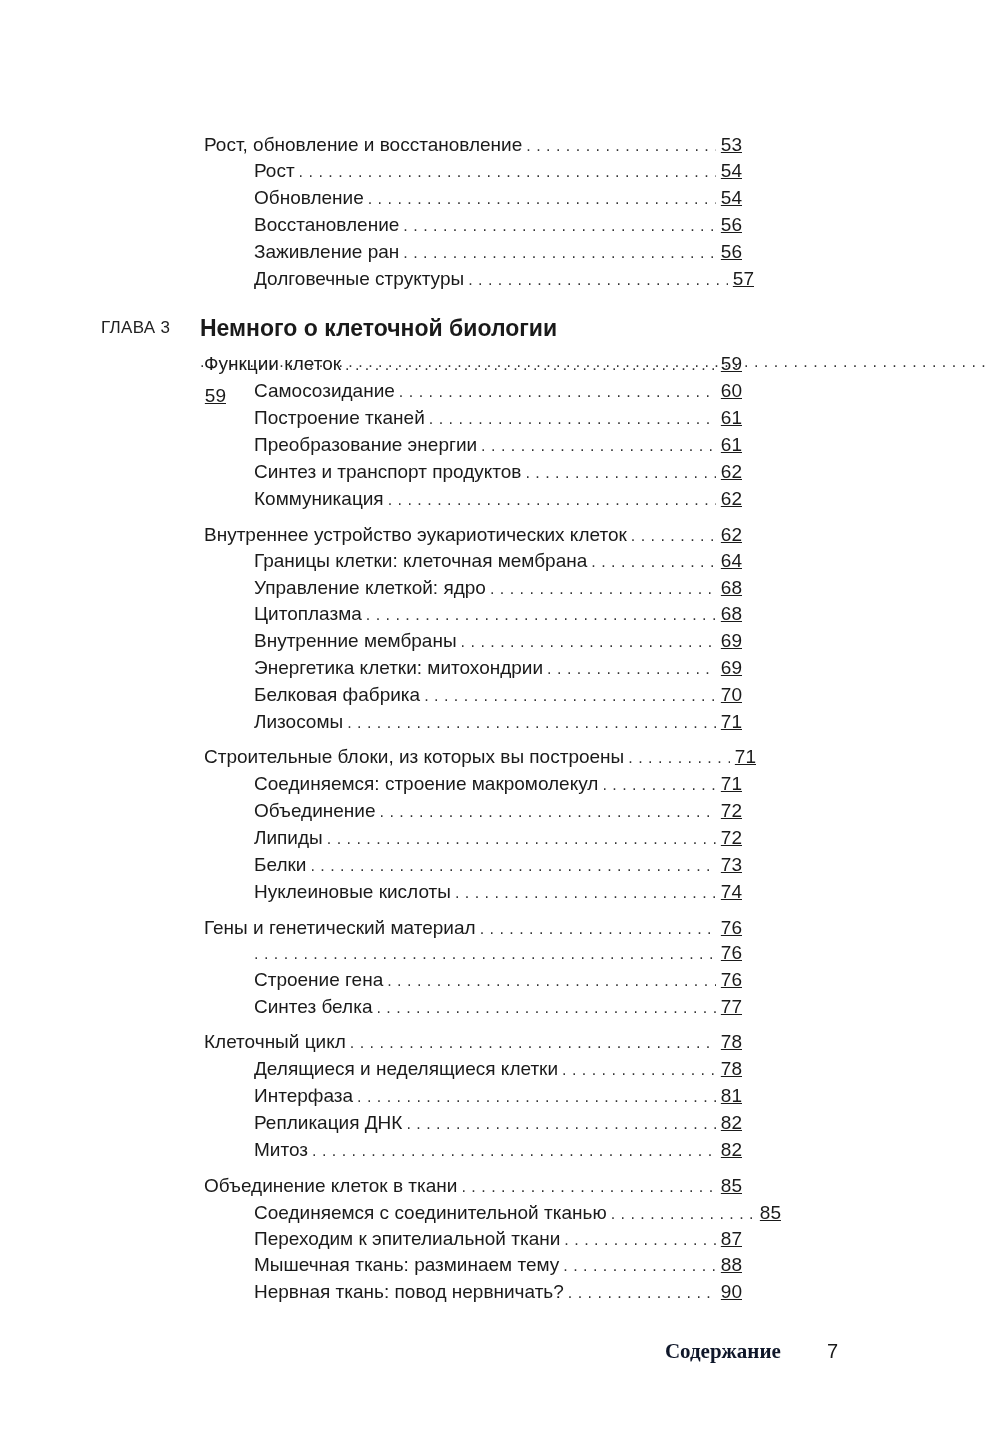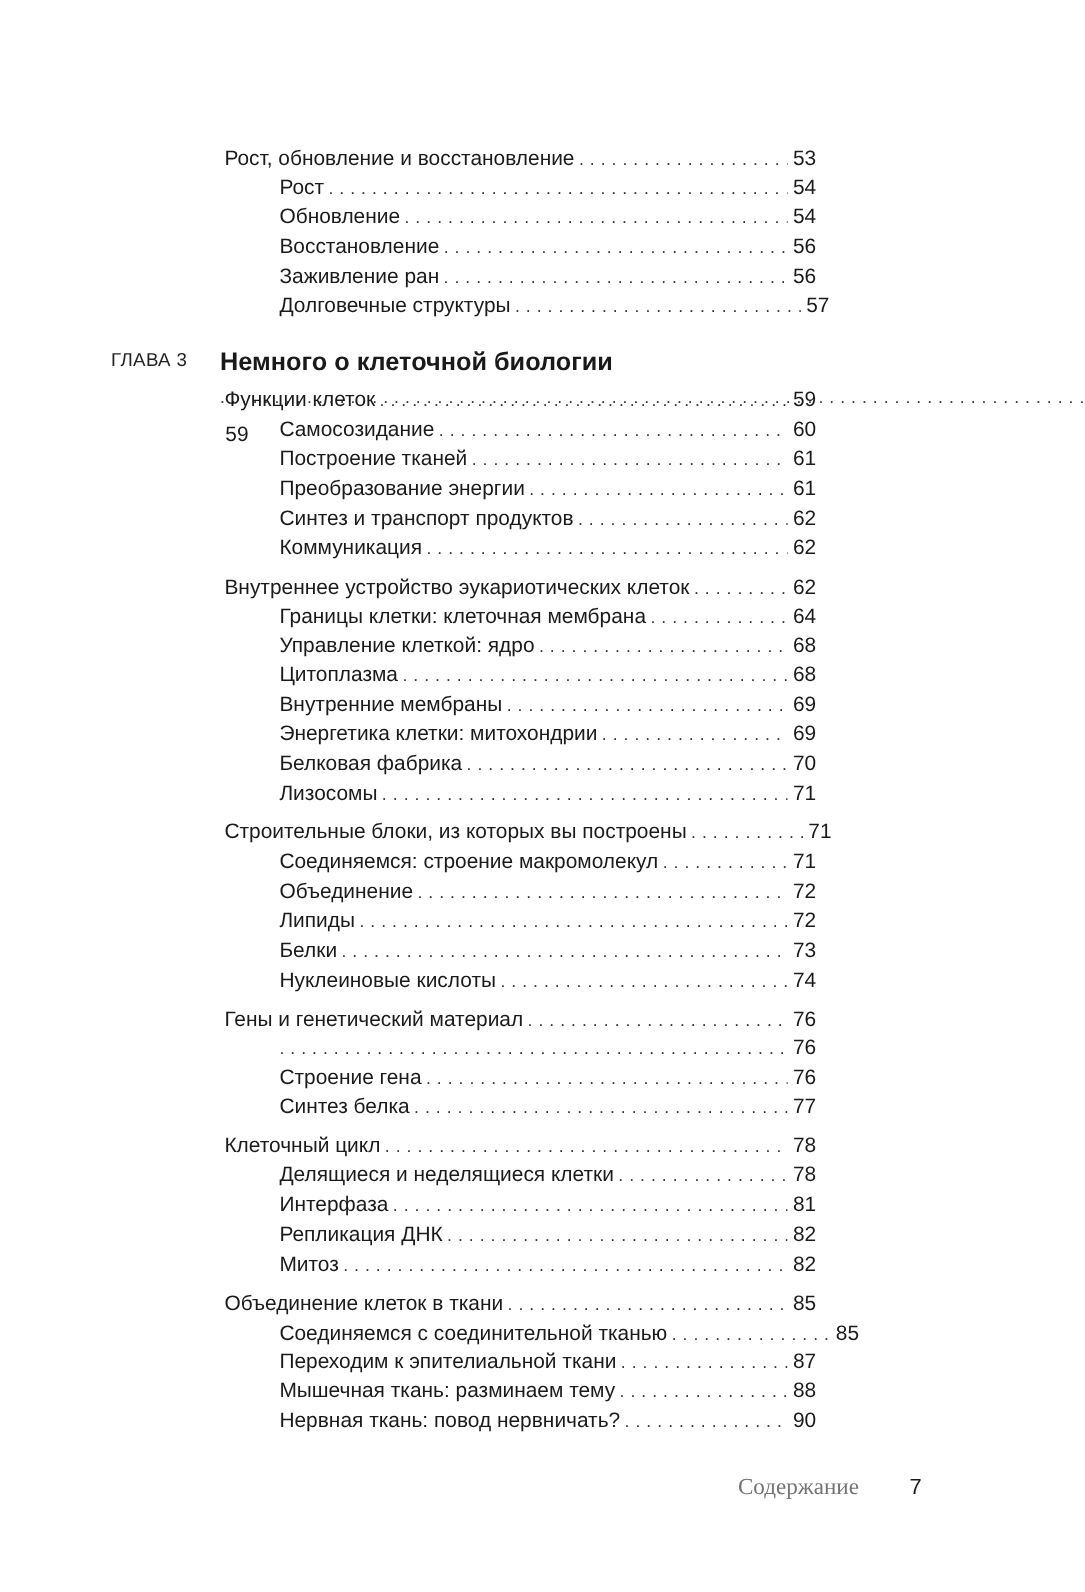--- a/index.html
+++ b/index.html
@@ -5,27 +5,27 @@
   html, body { margin: 0; padding: 0; background: #ffffff; }
   body { width: 986px; height: 1447px; position: relative; overflow: hidden;
          font-family: "Liberation Sans", sans-serif; color: #1a1a1a; }
   .row { position: absolute; left: 0; width: 890px; height: 26px; line-height: 26px; font-size: 19px; }
   .entry { position: absolute; right: 148px; display: flex; align-items: baseline; white-space: nowrap; }
   .lvl1 .entry { left: 204px; }
   .lvl2 .entry { left: 254px; }
   .title { flex: 0 0 auto; padding-right: 4px; }
   .leader { flex: 1 1 auto; overflow: hidden; color: #333; letter-spacing: 4.2px; font-size: 16px; }
   .leader::before { content: ". . . . . . . . . . . . . . . . . . . . . . . . . . . . . . . . . . . . . . . . . . . . . . . . . . . . . . . . . . . . . . . . . . . . . . . . . . . . . . . . . . . . . . . . . . . ."; letter-spacing: 0; word-spacing: 1px; }
-  .page { flex: 0 0 auto; padding-left: 4px; min-width: 22px; text-align: right; }
+  .page { flex: 0 0 auto; padding-left: 4px; min-width: 22px; text-align: right; text-decoration: underline; }
   .chapter { height: 34px; line-height: 34px; }
   .chapter-label { position: absolute; left: 101px; font-size: 17px; color: #222; letter-spacing: 0.3px; }
   .chapter .entry { left: 200px; flex-direction: column; }
   .chapter .title { font-weight: bold; font-size: 23px; }
   .footer { position: absolute; top: 1336px; right: 148px; height: 30px; line-height: 30px; display: flex; align-items: baseline; }
-  .footer-title { font-family: "Liberation Serif", serif; font-weight: normal; font-size: 21px; color: #737373; margin-right: 46px; }
+  .footer-title { font-family: "Liberation Serif", serif; font-weight: bold; font-size: 21px; color: #0f172a; margin-right: 46px; }
   .footer-page { font-size: 20px; color: #1a1a1a; }
 </style>
 </head>
 <body>
 
 <div id="toc">
     <div class="row lvl1" style="top: 132px;">
       <div class="entry">
         <span class="title">Рост, обновление и восстановление</span>
         <span class="leader"></span>

